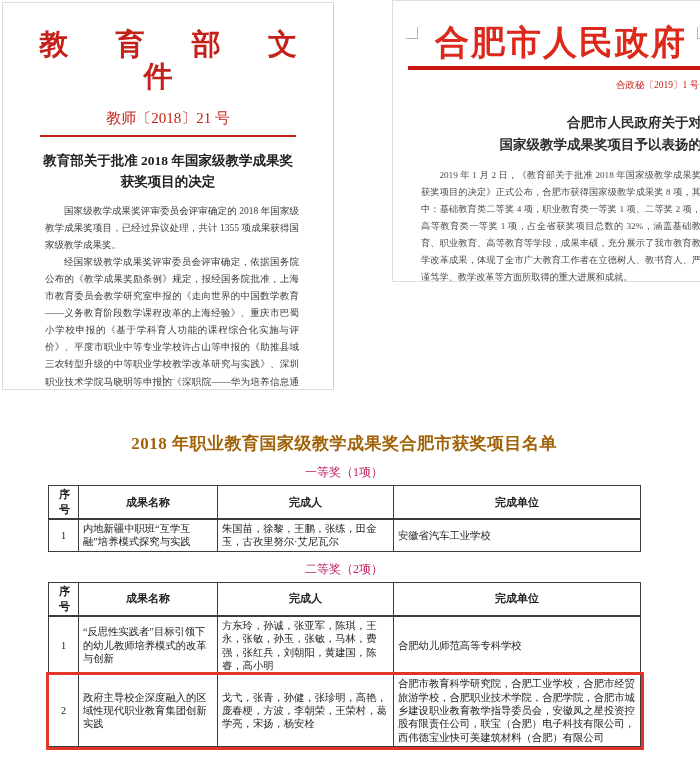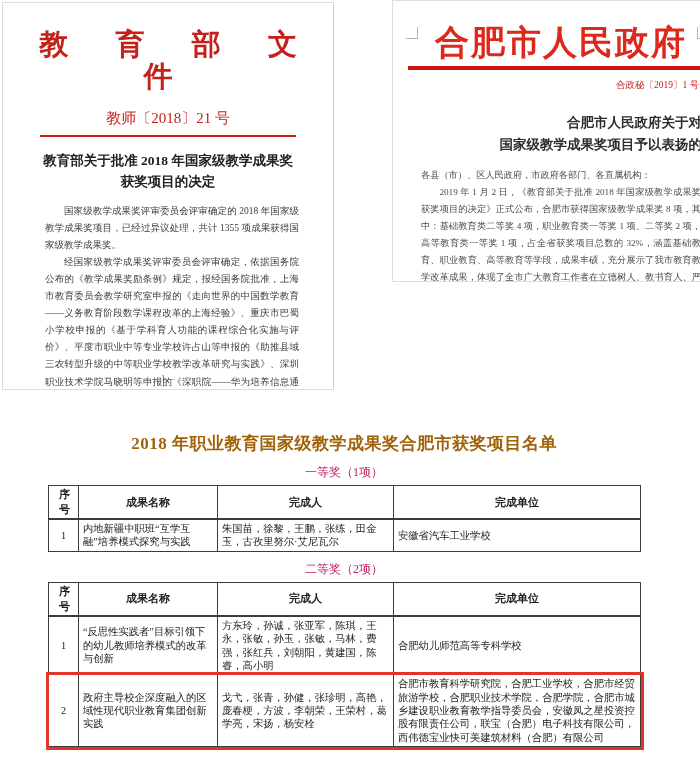--- a/index.html
+++ b/index.html
@@ -65,21 +65,20 @@
   <div class="corner-mark cm-left"></div>
   <div class="corner-mark cm-right"></div>
   <div class="hf-header">合肥市人民政府</div>
   <div class="hf-redline"></div>
   <div class="hf-docnum">合政秘〔2019〕1 号</div>
   <div class="hf-title">
     <div>合肥市人民政府关于对获得</div>
     <div>国家级教学成果奖项目予以表扬的通报</div>
   </div>
   <div class="hf-body">
-    <p class="salutation">各县（市）、区人民政府，市政府各部门、各直属机构：</p>
     <p>2019 年 1 月 2 日，《教育部关于批准 2018 年国家级教学成果奖获奖项目的决定》正式公布，合肥市获得国家级教学成果奖 8 项，其中：基础教育类二等奖 4 项，职业教育类一等奖 1 项、二等奖 2 项，高等教育类一等奖 1 项，占全省获奖项目总数的 32%，涵盖基础教育、职业教育、高等教育等学段，成果丰硕，充分展示了我市教育教学改革成果，体现了全市广大教育工作者在立德树人、教书育人、严谨笃学、教学改革等方面所取得的重大进展和成就。</p>
   </div>
 </div>
 
 <div class="bottom">
   <div class="tbl-title">2018 年职业教育国家级教学成果奖合肥市获奖项目名单</div>
 
   <div class="prize-label">一等奖（1项）</div>
   <table class="awards">
     <colgroup>

